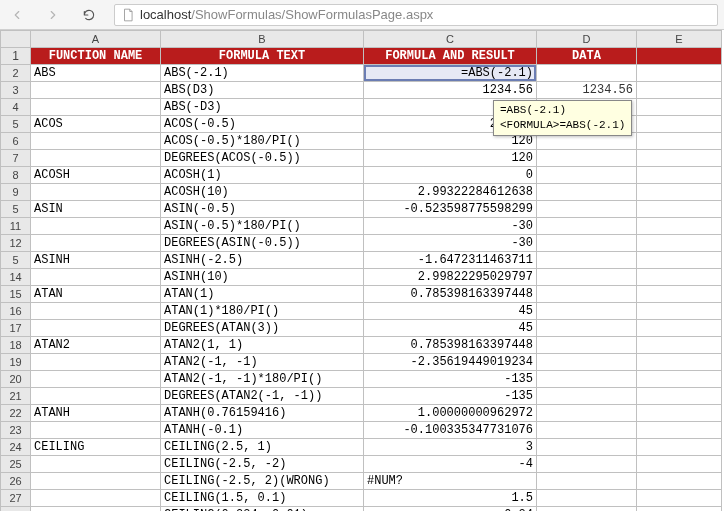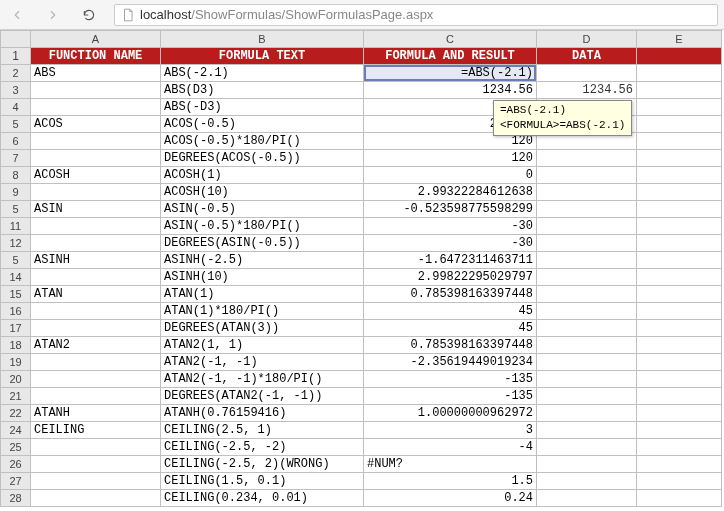--- a/index.html
+++ b/index.html
@@ -255,20 +255,28 @@
         </tr>
         <tr>
           <td class="rowhdr">22</td>
           <td class="mono left">ATANH</td>
           <td class="mono left">ATANH(0.76159416)</td>
           <td class="mono right">1.00000000962972</td>
           <td class="mono right hidden-under"></td>
           <td class=""></td>
         </tr>
         <tr>
+          <td class="rowhdr">23</td>
+          <td class="mono left"></td>
+          <td class="mono left">ATANH(-0.1)</td>
+          <td class="mono right">-0.100335347731076</td>
+          <td class="mono right hidden-under"></td>
+          <td class=""></td>
+        </tr>
+        <tr>
           <td class="rowhdr">24</td>
           <td class="mono left">CEILING</td>
           <td class="mono left">CEILING(2.5, 1)</td>
           <td class="mono right">3</td>
           <td class="mono right hidden-under"></td>
           <td class=""></td>
         </tr>
         <tr>
           <td class="rowhdr">25</td>
           <td class="mono left"></td>

